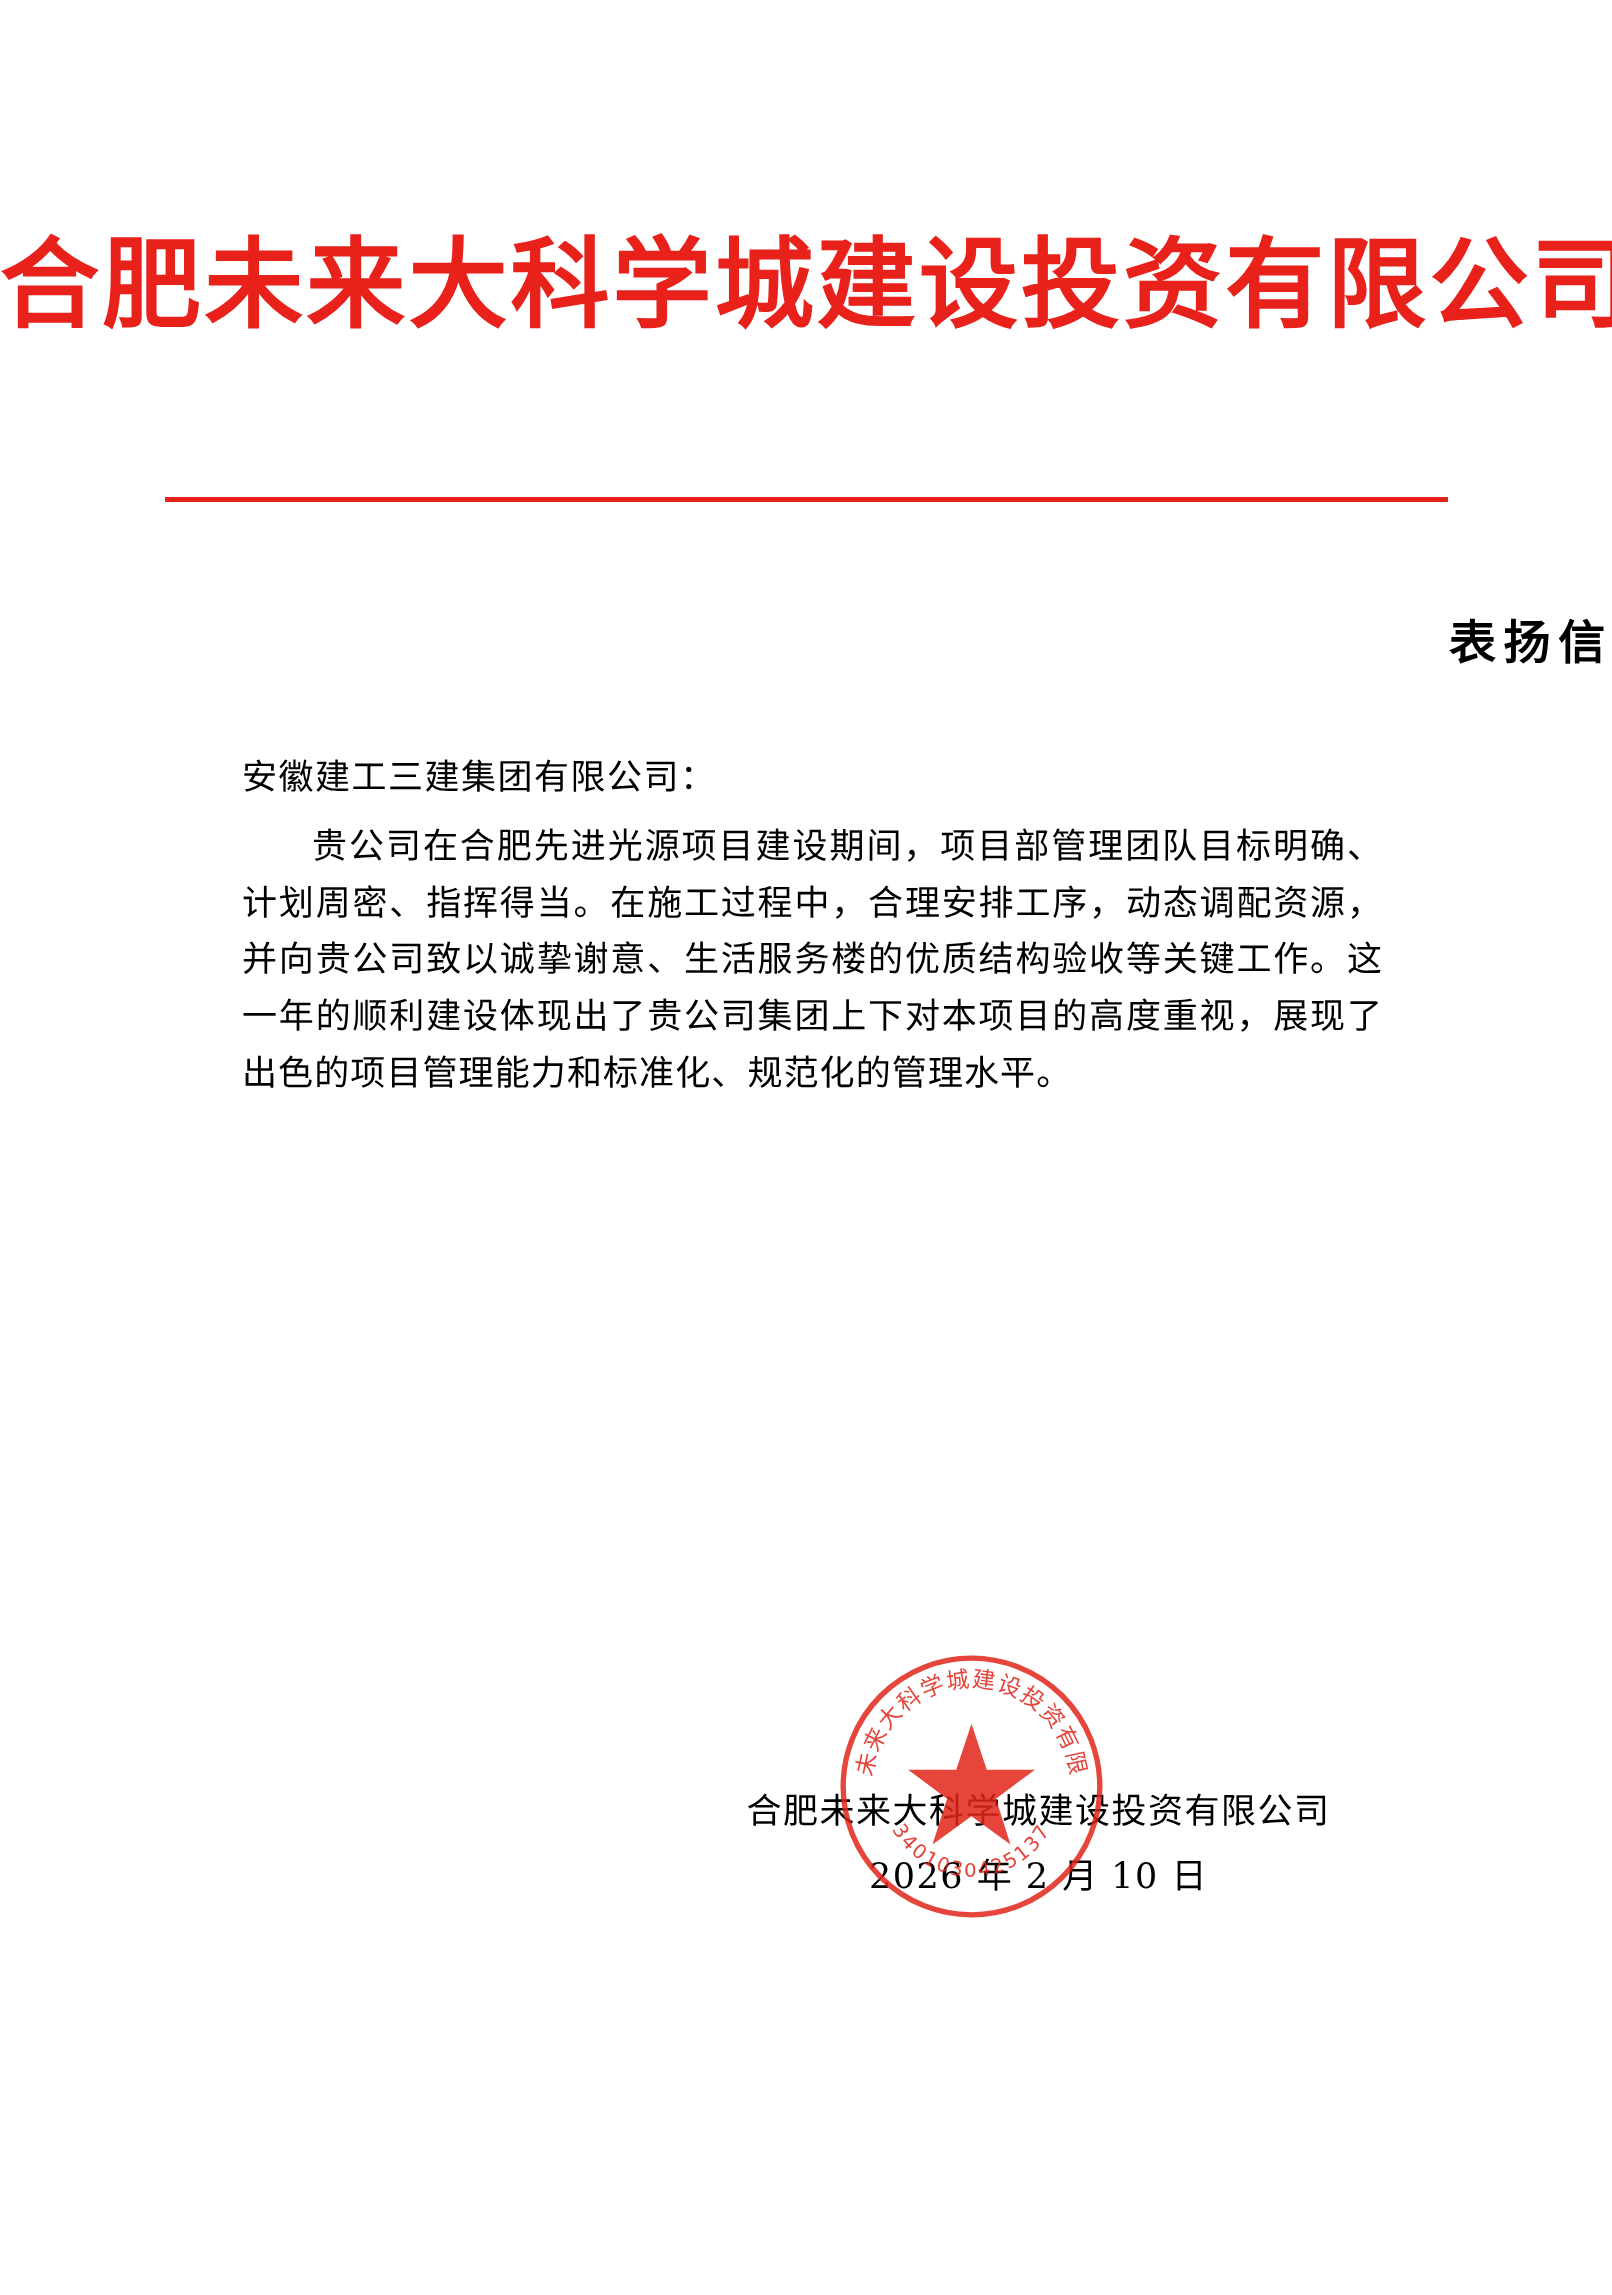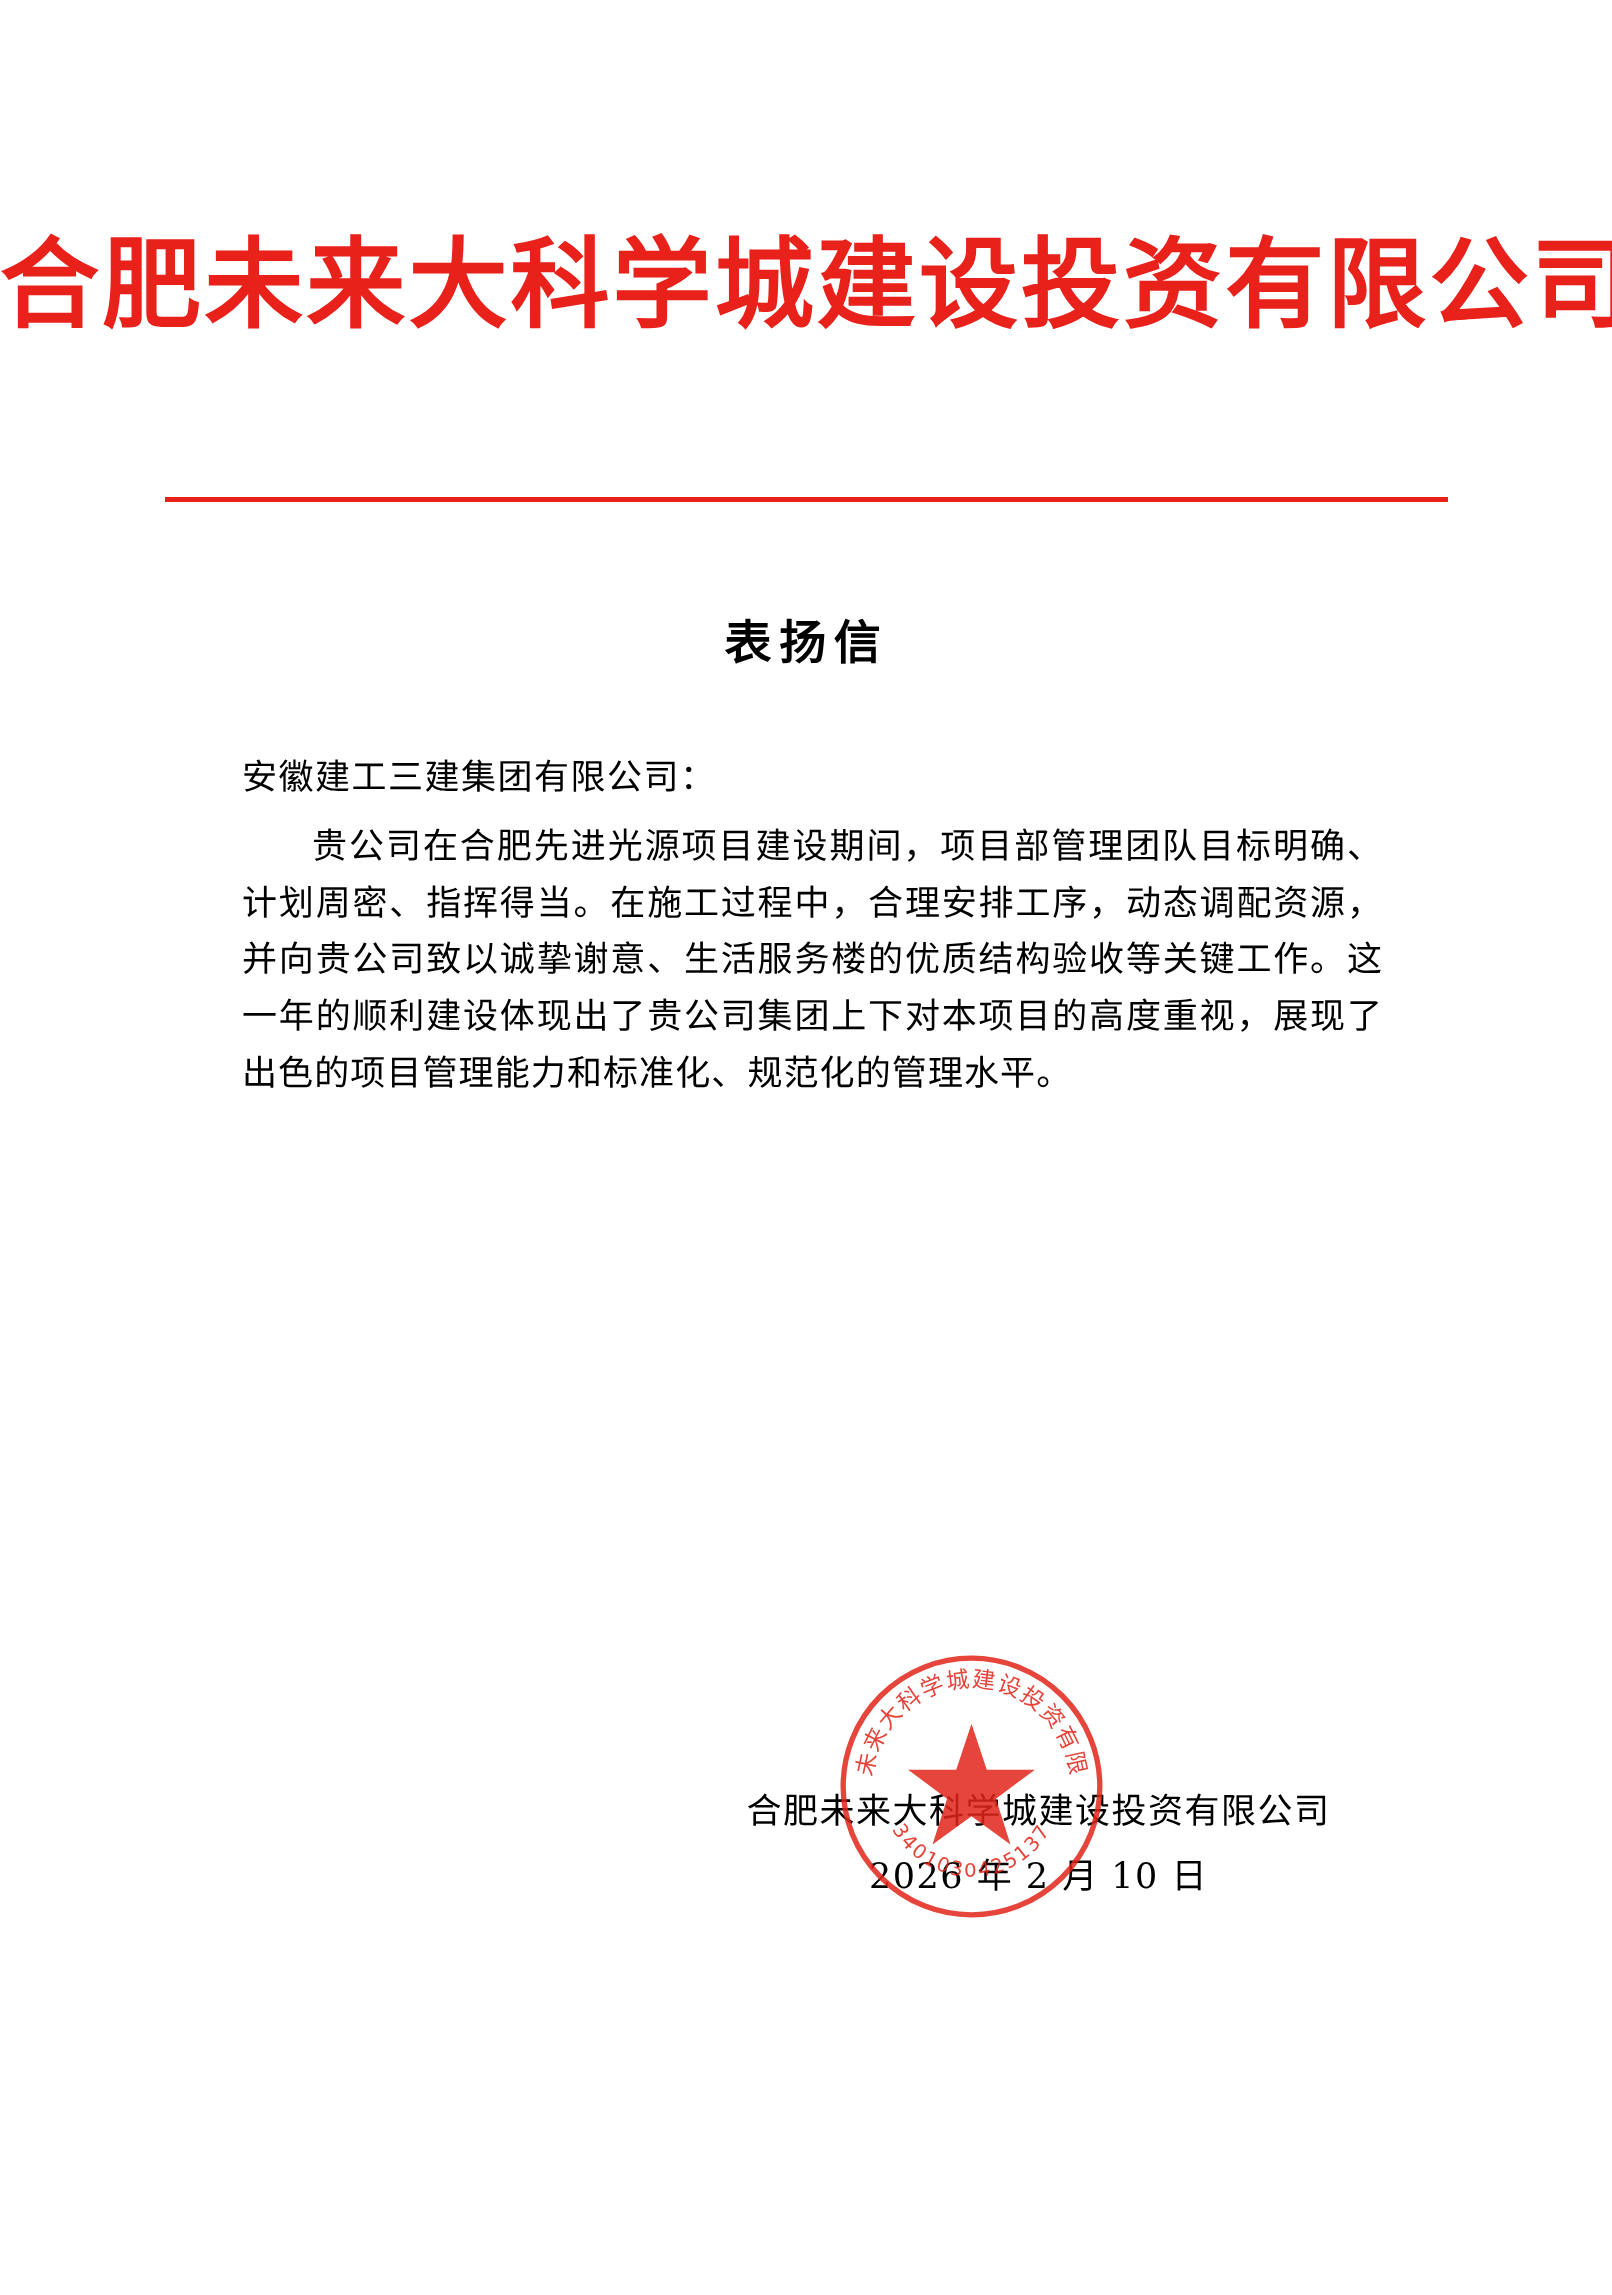--- a/index.html
+++ b/index.html
@@ -49,21 +49,21 @@
     height: 5.4px;
     background: #e8211b;
   }
 
   
   .doc-title {
     position: absolute;
     left: 0;
     right: 0;
     top: 604px;
-    text-align: center;
+    text-align: right;
     font-family: "DejaVu Serif", "Liberation Serif", serif;
     font-weight: bold;
     font-size: 47px;
     letter-spacing: 7.7px;
     color: #000000;
   }
 
   
   .body-block {
     position: absolute;

